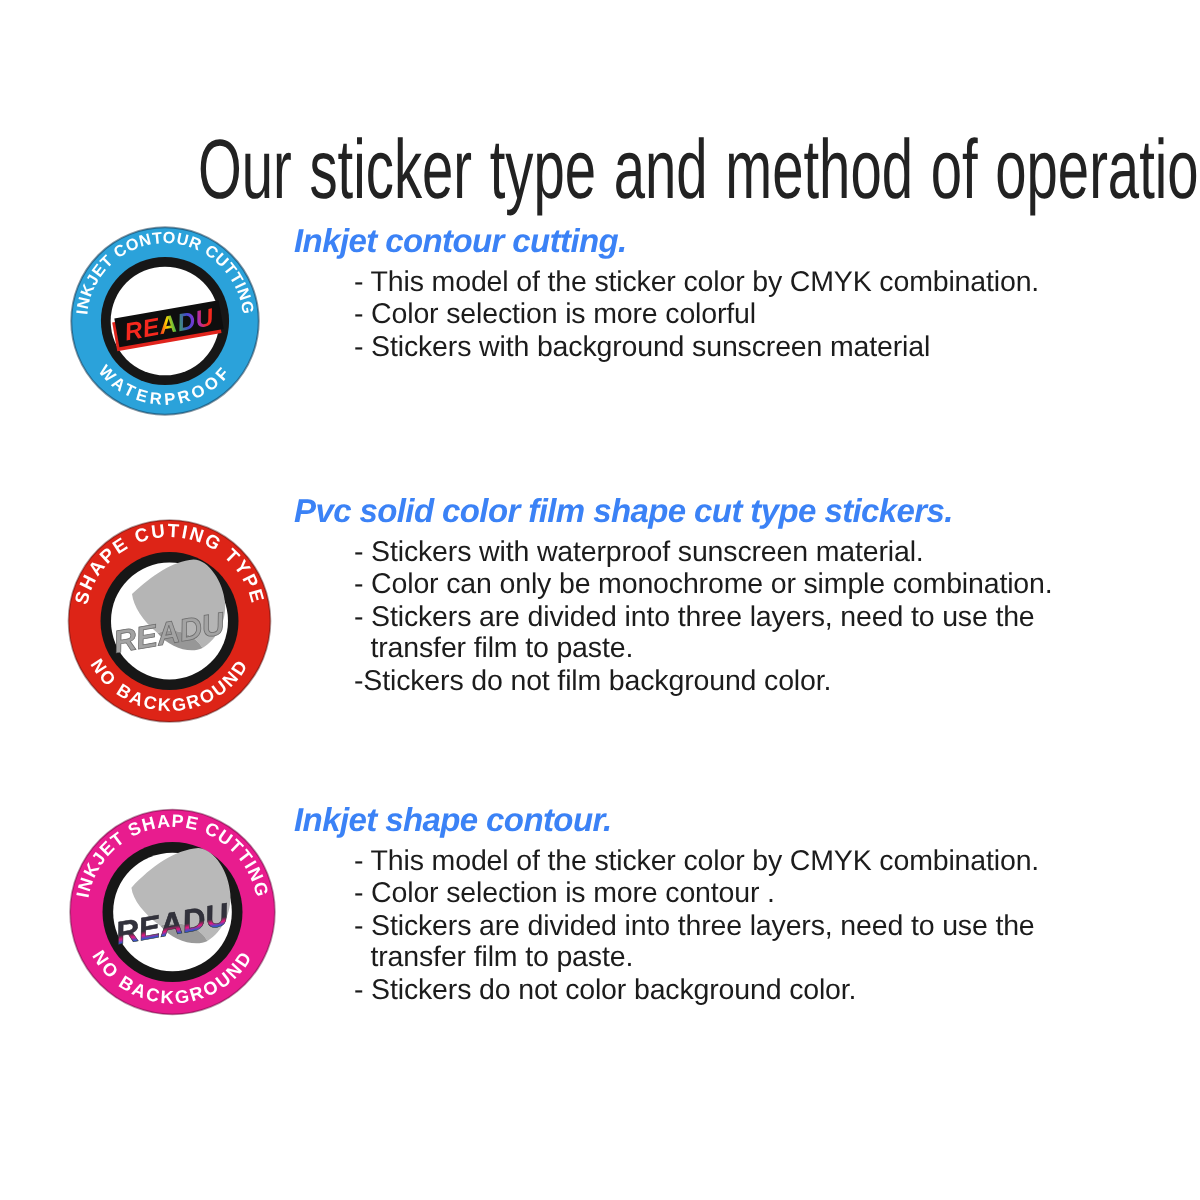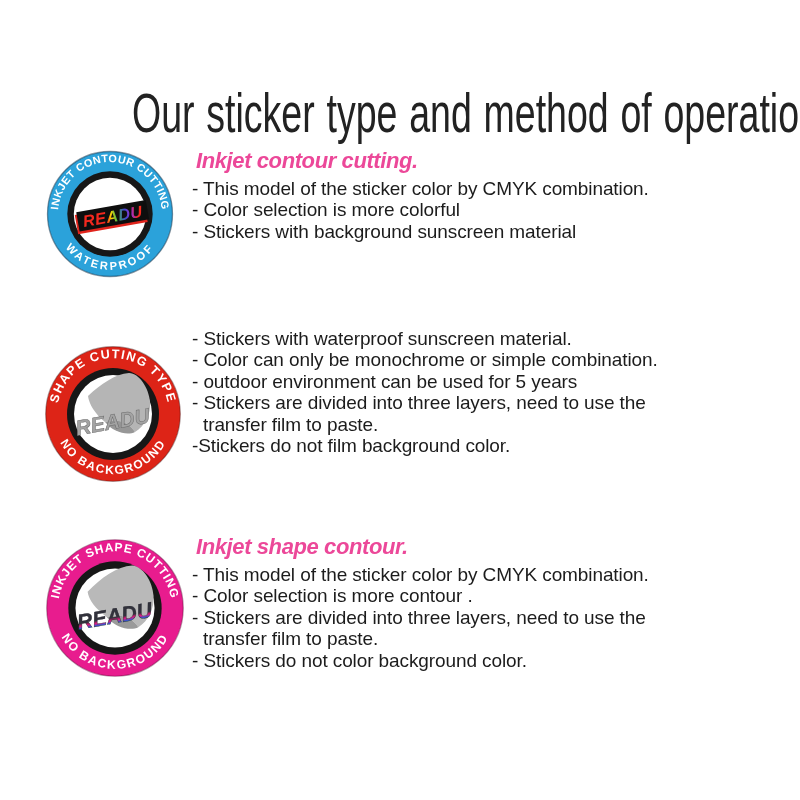--- a/index.html
+++ b/index.html
@@ -11,25 +11,25 @@
     position:absolute;top:80px;left:0;width:800px;text-align:center;
     font-size:56px;font-weight:400;color:#222;white-space:nowrap;
     transform:scaleX(0.67);transform-origin:50% 50%;
     letter-spacing:0;word-spacing:2px;margin:0;
   }
   .section{position:absolute;left:40px;width:720px;}
   .badge{position:absolute;display:block;}
   .textcol{position:absolute;left:152px;top:0;width:518px;}
   .heading{
     margin:0 0 4px 4px;font-size:22px;line-height:26px;
-    font-weight:bold;font-style:italic;color:#ec4899;letter-spacing:-0.4px;
+    font-weight:bold;font-style:italic;color:#3b82f6;letter-spacing:-0.4px;
   }
   .bullet{
     font-size:19px;line-height:21.4px;color:#1c1c1c;letter-spacing:-0.1px;
-    padding-left:11px;text-indent:-11px;
+    padding-left:11px;text-indent:-11px;margin-left:44px;
   }
   .band-text{fill:#ffffff;font-weight:bold;font-family:"Liberation Sans",sans-serif;}
   .logo-text{font-family:"Liberation Sans",sans-serif;font-style:italic;font-weight:bold;}
   #s0{top:148px;} #s0 .badge{left:5px;top:1px;}
   #s1{top:328px;} #s1 .badge{left:3px;top:16px;}
   #s2{top:534px;} #s2 .badge{left:4px;top:3px;}
 </style>
 </head>
 <body>
 
@@ -90,23 +90,23 @@
       <text class="band-text" font-size="12" letter-spacing="1.5">
         <textPath href="#arcB1" startOffset="50%" text-anchor="middle">NO BACKGROUND</textPath>
       </text>
       <g>
         <path d="M 45 52 C 58 40 72 30 86 29 C 96 29 106 44 107 58 C 108 70 102 82 92 88 C 86 78 74 74 62 78 C 52 70 46 60 45 52 Z" fill="#b5b5b5"></path>
         <path d="M 92 88 C 86 78 74 74 62 78 C 70 88 84 92 92 88 Z" fill="#979797"></path>
       </g>
       <text class="logo-text" x="70" y="85" text-anchor="middle" font-size="21" transform="rotate(-10 70 80)" fill="#a3a3a3" stroke="#6b6b6b" stroke-width="0.5">READU</text>
     </svg>
     <div class="textcol">
+      <h2 class="heading">Pvc solid color film shape cut type stickers.</h2>
       <div class="bullet">- Stickers with waterproof sunscreen material.</div>
       <div class="bullet">- Color can only be monochrome or simple combination.</div>
-      <div class="bullet">- outdoor environment can be used for 5 years</div>
       <div class="bullet">- Stickers are divided into three layers, need to use the transfer film to paste.</div>
       <div class="bullet">-Stickers do not film background color.</div>
     </div>
   </div>
 
   <div class="section" id="s2">
     <svg class="badge" width="142" height="142" viewBox="0 0 140 140">
       <defs>
         <path id="arcT2" d="M 15.2 81.6 A 56 56 0 1 1 124.8 81.6"></path>
         <path id="arcB2" d="M 18 100 A 60 60 0 0 0 122 100"></path>

